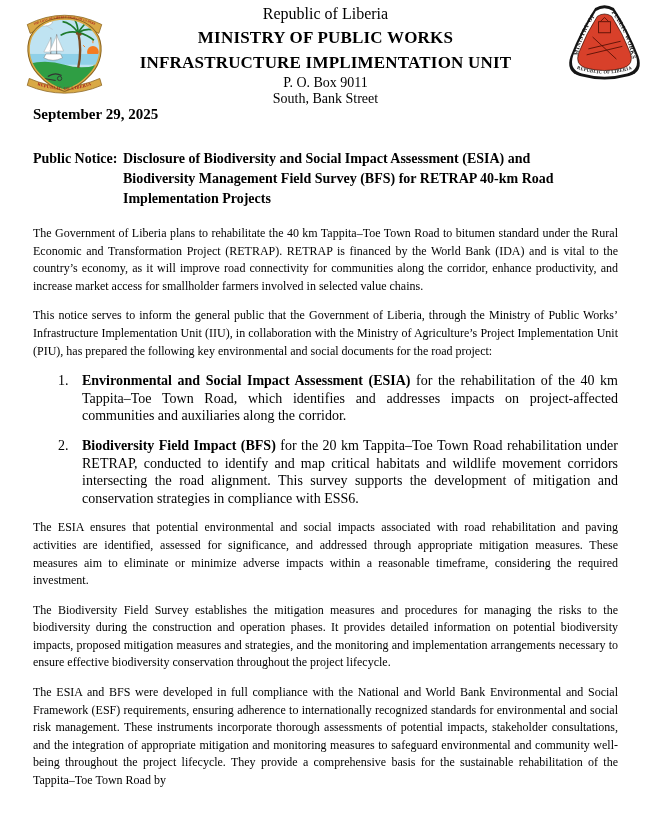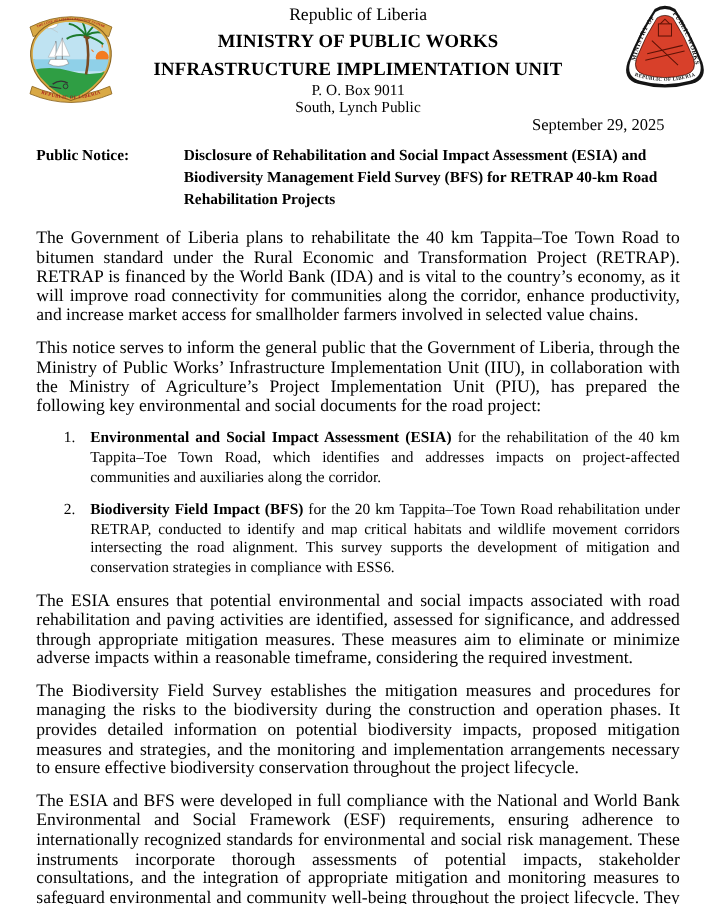--- a/index.html
+++ b/index.html
@@ -9,26 +9,26 @@
     position:relative;overflow:hidden;
   }
   
   .header{position:relative;height:103px;}
   .seal-left{position:absolute;left:15px;top:3px;width:99px;height:98px;}
   .seal-right{position:absolute;left:562px;top:1px;width:85px;height:89px;}
   .letterhead{text-align:center;padding-top:3px;}
   .lh1{font-size:16px;line-height:22px;}
   .lh2{font-size:17px;line-height:25px;font-weight:bold;letter-spacing:.2px;}
   .lh4{font-size:14px;line-height:16px;}
-  .date{font-size:15px;font-weight:normal;text-align:right;margin:3px 47px 0 33px;line-height:17px;}
+  .date{font-size:15px;font-weight:bold;margin:3px 47px 0 33px;line-height:17px;}
   
-  .notice{display:flex;margin:9px 33px 0 33px;font-weight:bold;font-size:14px;line-height:20px;gap:44px;}
+  .notice{display:flex;margin:26px 33px 0 33px;font-weight:bold;font-size:14px;line-height:20px;}
   .notice-label{flex:0 0 90px;}
   
-  p.body{margin:12px 33px 0 33px;font-size:16px;line-height:17.6px;text-align:justify;}
+  p.body{margin:12px 33px 0 33px;font-size:12px;line-height:17.6px;text-align:justify;}
   .list-item{display:flex;margin:12px 33px 0 58px;font-size:14px;line-height:17.6px;}
   .li-num{flex:0 0 24px;}
   .li-text{flex:1;text-align:justify;font-family:Liberation Serif, serif;}
   .b{font-weight:bold;}
   svg text{font-family:"Liberation Serif","DejaVu Serif",serif;}
 </style>
 </head>
 <body>
 
 <div class="page">
@@ -102,21 +102,21 @@
       <text font-size="4.4" fill="#a81d1d" font-weight="bold" letter-spacing="0.4">
         <textPath href="#arcBottomPath" startOffset="50%" text-anchor="middle">REPUBLIC OF LIBERIA</textPath>
       </text>
     </svg>
 
     <div class="letterhead">
       <div class="lh1">Republic of Liberia</div>
       <div class="lh2">MINISTRY OF PUBLIC WORKS</div>
       <div class="lh2">INFRASTRUCTURE IMPLIMENTATION UNIT</div>
       <div class="lh4">P. O. Box 9011</div>
-      <div class="lh4">South, Lynch Public</div>
+      <div class="lh4">South, Bank Street</div>
     </div>
 
     <svg class="seal-right" viewBox="0 0 100 100">
       <defs>
         <path id="triPath" d="M39,6 Q50,-1 61,6 Q78,32 90,63 Q96,81 79,86 Q50,94 21,86 Q4,81 10,63 Q22,32 39,6 Z"></path>
         <path id="mlPath" d="M17,68 Q24,33 43,10"></path>
         <path id="pwPath" d="M57,10 Q76,33 83,68"></path>
         <path id="rlPath" d="M19,78 Q50,88 81,78"></path>
       </defs>
       <use href="#triPath" fill="#151515"></use>
@@ -143,23 +143,23 @@
         <textPath href="#rlPath" startOffset="50%" text-anchor="middle">REPUBLIC OF LIBERIA</textPath>
       </text>
     </svg>
   </div>
 
   <div class="date">September 29, 2025</div>
 
   <div class="notice">
     <div class="notice-label">Public Notice:</div>
     <div class="notice-lines">
-      <div>Disclosure of Rehabilitation and Social Impact Assessment (ESIA) and</div>
+      <div>Disclosure of Biodiversity and Social Impact Assessment (ESIA) and</div>
       <div>Biodiversity Management Field Survey (BFS) for RETRAP 40-km Road</div>
-      <div>Rehabilitation Projects</div>
+      <div>Implementation Projects</div>
     </div>
   </div>
 
   <p class="body" style="margin-top:16px">The Government of Liberia plans to rehabilitate the 40 km Tappita–Toe Town Road to bitumen standard under the Rural Economic and Transformation Project (RETRAP). RETRAP is financed by the World Bank (IDA) and is vital to the country’s economy, as it will improve road connectivity for communities along the corridor, enhance productivity, and increase market access for smallholder farmers involved in selected value chains.</p>
 
   <p class="body">This notice serves to inform the general public that the Government of Liberia, through the Ministry of Public Works’ Infrastructure Implementation Unit (IIU), in collaboration with the Ministry of Agriculture’s Project Implementation Unit (PIU), has prepared the following key environmental and social documents for the road project:</p>
 
   <div class="list-item">
     <span class="li-num">1.</span>
     <div class="li-text"><span class="b">Environmental and Social Impact Assessment (ESIA)</span><span> for the rehabilitation of the 40 km Tappita–Toe Town Road, which identifies and addresses impacts on project-affected communities and auxiliaries along the corridor.</span></div>

